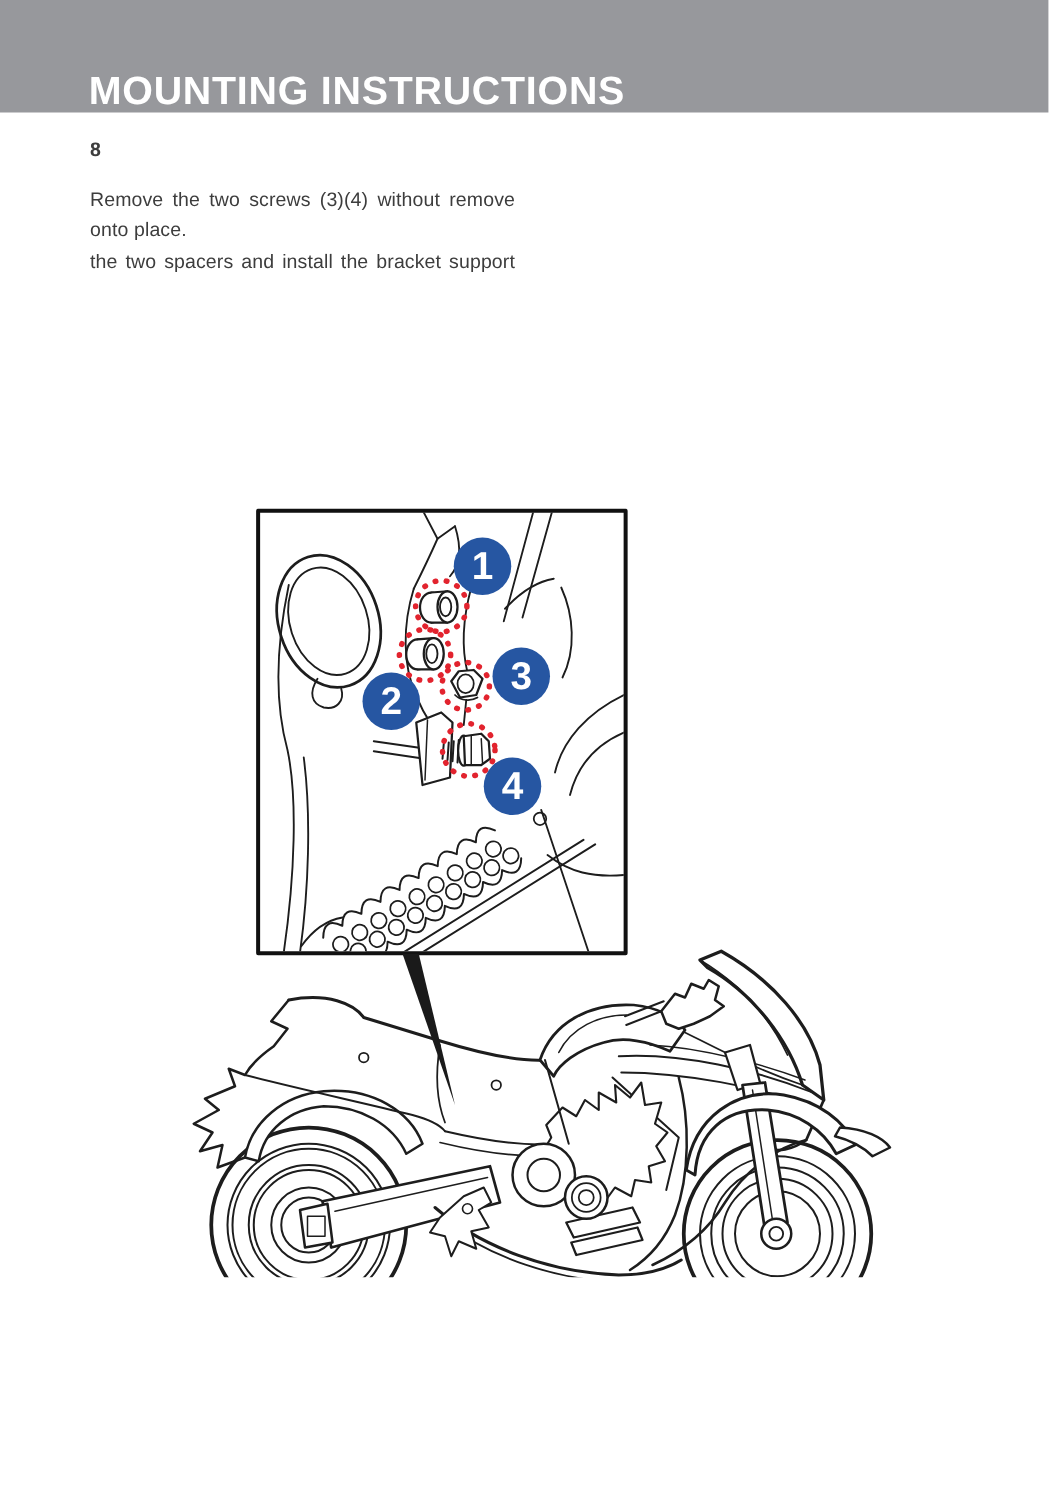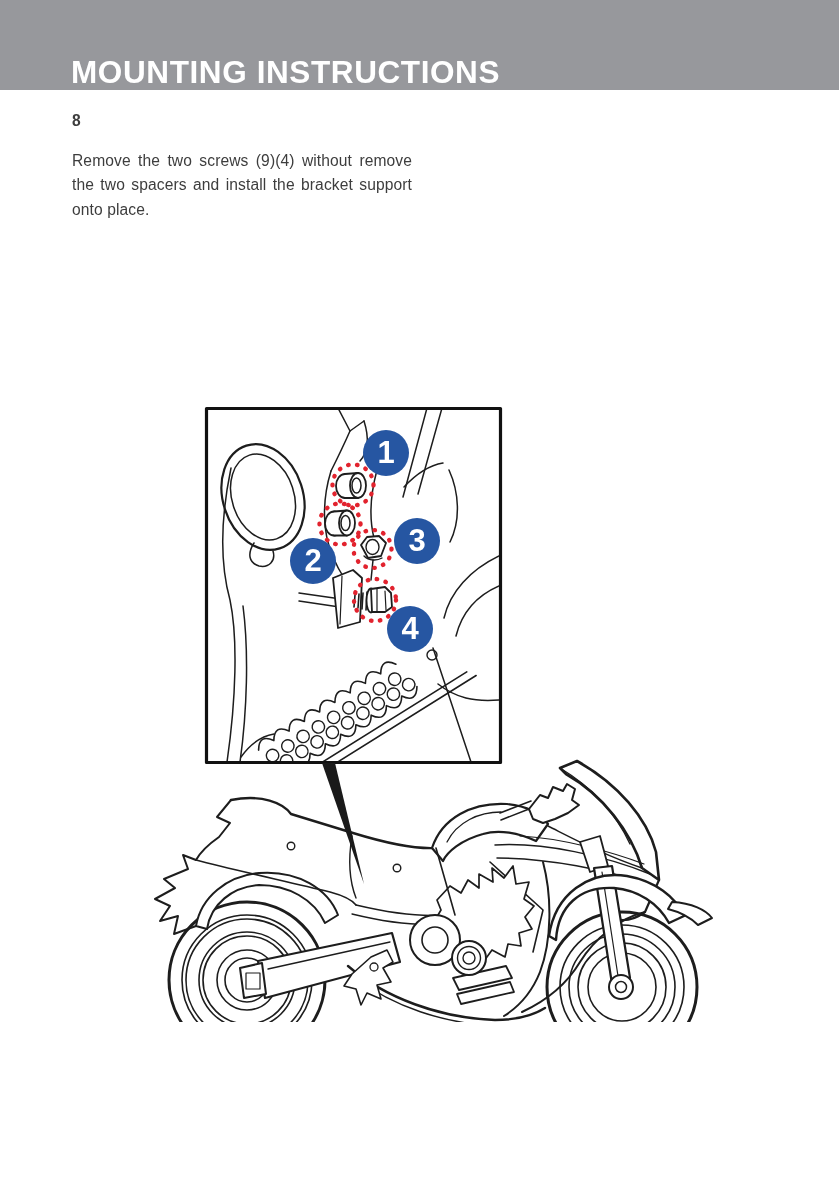--- a/index.html
+++ b/index.html
@@ -58,23 +58,23 @@
 
 <div class="page">
 
   <div class="header-bar">
     <div class="page-title">MOUNTING INSTRUCTIONS</div>
   </div>
 
   <div class="textblock">
     <div class="textline step-number">8</div>
     <div class="para2">
-      <div class="textline just">Remove the two screws (9)(4) without remove</div>
+      <div class="textline just">Remove the two screws (3)(4) without remove</div>
+      <div class="textline">onto place.</div>
       <div class="textline just">the two spacers and install the bracket support</div>
-      <div class="textline">onto place.</div>
     </div>
   </div>
 
   <div class="figure">
 
     <svg id="artwork" width="839" height="1190" viewBox="0 0 839 1190" xmlns="http://www.w3.org/2000/svg">
       <defs>
         <clipPath id="boxClip">
             <rect x="208" y="410" width="291" height="351"></rect>
           </clipPath>

